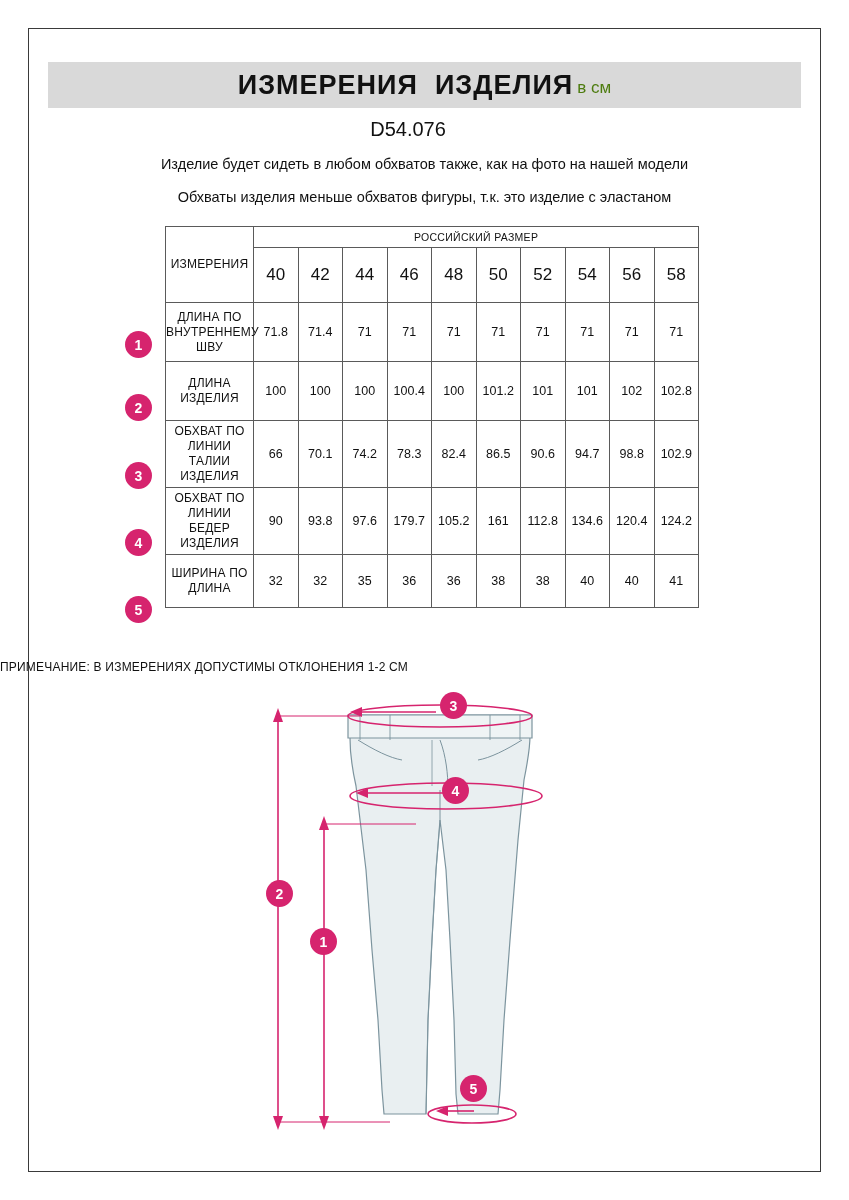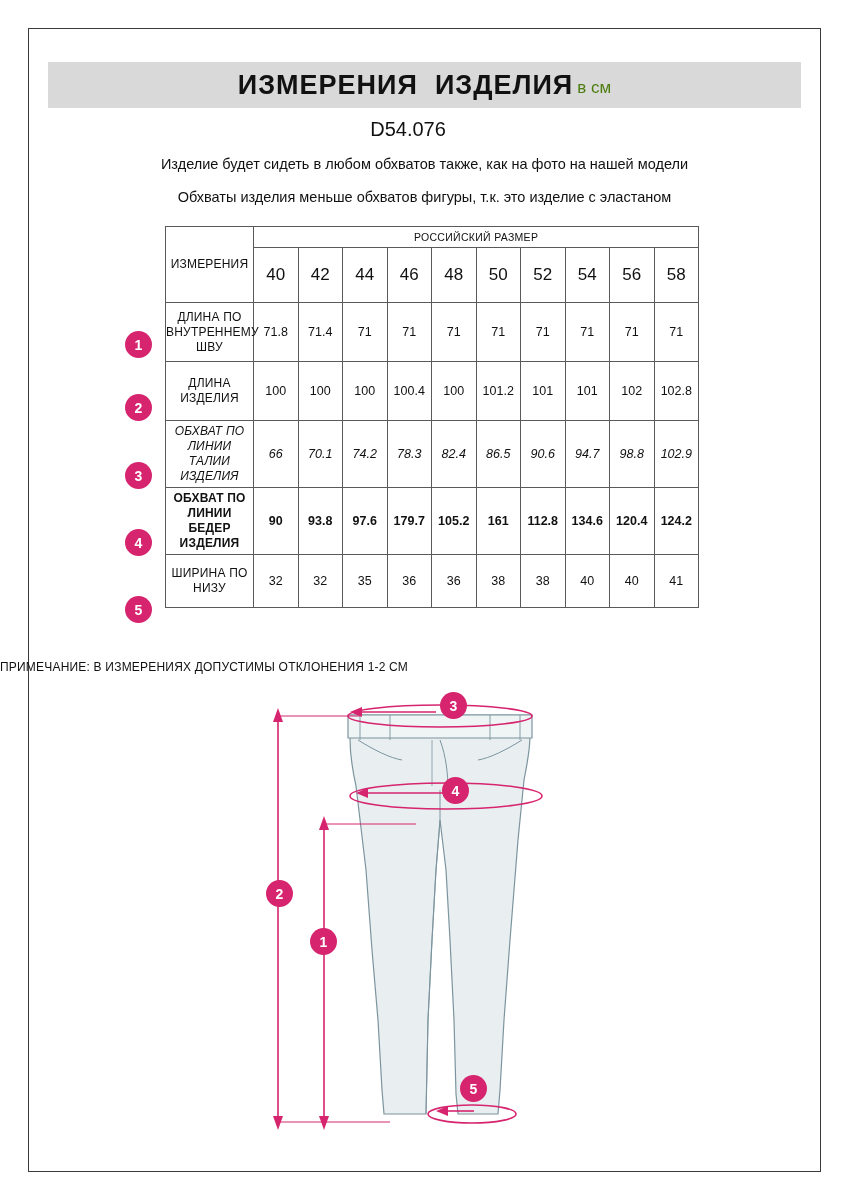--- a/index.html
+++ b/index.html
@@ -121,22 +121,22 @@
     font-size: 17px;
     font-weight: bold;
     height: 54px;
   }
   .val {
     font-size: 12.5px;
     height: 56px;
   }
   .r1 .val, .r1 .col-label { height: 58px; }
   .r2 .val, .r2 .col-label { height: 58px; }
-  .r3 .val, .r3 .col-label { height: 66px; font-style: italic; }
-  .r4 .val, .r4 .col-label { height: 66px; font-weight: bold; }
+  .r3 .val, .r3 .col-label { height: 66px; }
+  .r4 .val, .r4 .col-label { height: 66px; }
   .r5 .val, .r5 .col-label { height: 52px; }
 
   
   .badge {
     position: absolute;
     width: 27px;
     height: 27px;
     border-radius: 50%;
     background: #d6246e;
     color: #fff;
@@ -267,21 +267,21 @@
         <td class="val">179.7</td>
         <td class="val">105.2</td>
         <td class="val">161</td>
         <td class="val">112.8</td>
         <td class="val">134.6</td>
         <td class="val">120.4</td>
         <td class="val">124.2</td>
       </tr>
 
       <tr class="r5">
-        <td class="col-label">ШИРИНА ПО НИЗУ</td>
+        <td class="col-label">ШИРИНА ПО ДЛИНА</td>
         <td class="val">32</td>
         <td class="val">32</td>
         <td class="val">35</td>
         <td class="val">36</td>
         <td class="val">36</td>
         <td class="val">38</td>
         <td class="val">38</td>
         <td class="val">40</td>
         <td class="val">40</td>
         <td class="val">41</td>

